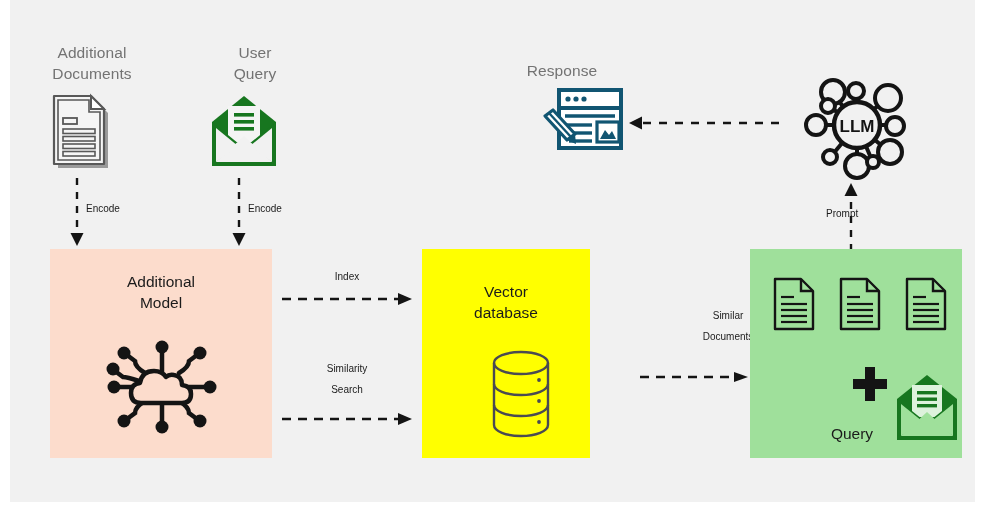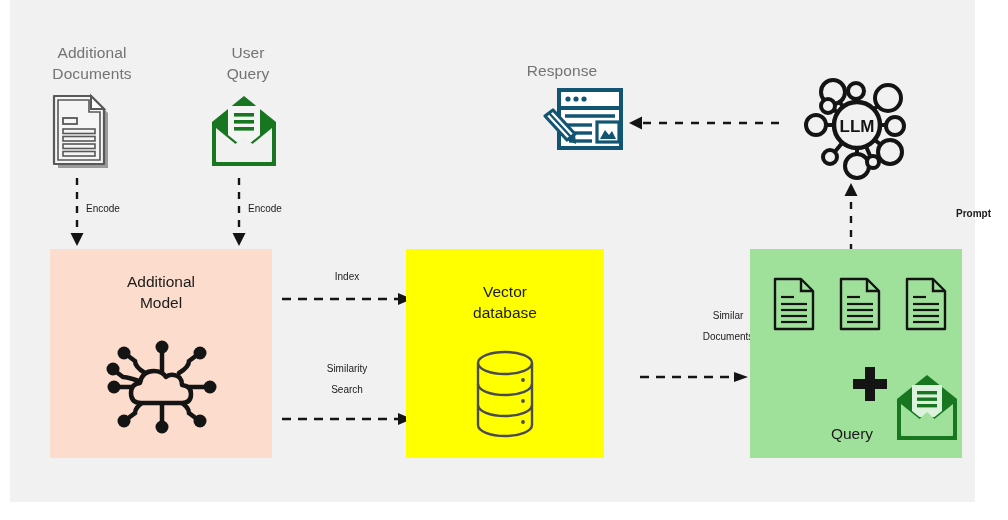--- a/index.html
+++ b/index.html
@@ -58,21 +58,21 @@
 </style>
 </head>
 <body>
 
 <div id="stage">
   <div id="canvas">
 
     <div class="lbl" style="left:12px; top:42px; width:140px;">Additional
 Documents</div>
 
-    <div class="lbl" style="left:183px; top:42px; width:110px;">User
+    <div class="lbl" style="left:190px; top:42px; width:110px;">User
 Query</div>
 
     <div class="lbl" style="left:467px; top:60px; width:170px;">Response</div>
 
     <div class="icon" style="left:38px; top:92px;">
       <svg width="66" height="82" viewBox="0 0 66 82">
 
         <path d="M10 8 L47 8 L60 21 L60 76 L10 76 Z" fill="#9a9a9a"></path>
 
         <path d="M6 4 L43 4 L56 17 L56 72 L6 72 Z" fill="#f5f5f5" stroke="#585858" stroke-width="2.2" stroke-linejoin="round"></path>
@@ -175,21 +175,21 @@
 
     <svg class="icon" style="left:614px; top:112px;" width="155" height="22" viewBox="0 0 155 22">
       <line x1="155" y1="11" x2="18" y2="11" stroke="#141414" stroke-width="2.4" stroke-dasharray="8 8"></line>
       <path d="M18 4.5 L18 17.5 L5 11 Z" fill="#141414"></path>
     </svg>
 
     <svg class="icon" style="left:830px; top:183px;" width="22" height="68" viewBox="0 0 22 68">
       <line x1="11" y1="68" x2="11" y2="13" stroke="#141414" stroke-width="2.4" stroke-dasharray="7 7"></line>
       <path d="M4.5 13 L17.5 13 L11 0 Z" fill="#141414"></path>
     </svg>
-    <div class="arrow-lbl" style="left:871px; top:203px; width:110px; text-align:right;font-weight:bold;">Prompt</div>
+    <div class="arrow-lbl" style="left:816px; top:203px; width:110px; text-align:left;">Prompt</div>
 
     <div class="box" style="left:40px; top:249px; width:222px; height:209px; background:#fcdccc;">
       <div class="box-title" style="top:22px;">Additional
 Model</div>
       <div class="icon" style="left:55px; top:92px;">
         <svg width="114" height="92" viewBox="0 0 114 92">
           <g stroke="#141414" stroke-width="4.5" fill="none" stroke-linecap="round">
             <path d="M57 46 L57 8"></path>
             <path d="M57 46 L57 84"></path>
             <path d="M34 46 L12 46"></path>
@@ -222,21 +222,21 @@
       <path d="M116 3 L116 15 L130 9 Z" fill="#141414"></path>
     </svg>
 
     <div class="arrow-lbl" style="left:272px; top:358px; width:130px;">Similarity
 Search</div>
     <svg class="icon" style="left:272px; top:410px;" width="132" height="18" viewBox="0 0 132 18">
       <line x1="0" y1="9" x2="116" y2="9" stroke="#141414" stroke-width="2.6" stroke-dasharray="9 7"></line>
       <path d="M116 3 L116 15 L130 9 Z" fill="#141414"></path>
     </svg>
 
-    <div class="box" style="left:396px; top:249px; width:198px; height:209px; background:#ffff00;">
+    <div class="box" style="left:412px; top:249px; width:168px; height:209px; background:#ffff00;">
       <div class="box-title" style="top:32px;">Vector
 database</div>
       <div class="icon" style="left:62px; top:98px;">
         <svg width="74" height="94" viewBox="0 0 74 94">
           <g stroke="#4a4a52" stroke-width="2.4" fill="none">
             <ellipse cx="37" cy="16" rx="27" ry="11"></ellipse>
             <path d="M10 16 L10 78"></path>
             <path d="M64 16 L64 78"></path>
             <path d="M10 78 A27 11 0 0 0 64 78"></path>
             <path d="M10 37 A27 11 0 0 0 64 37"></path>

